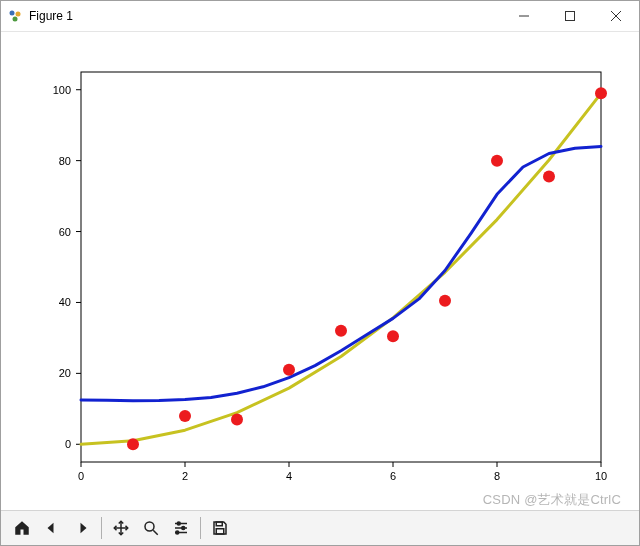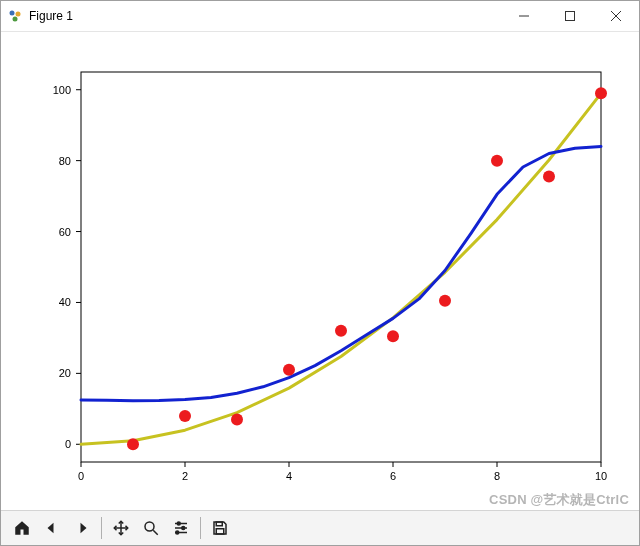--- a/index.html
+++ b/index.html
@@ -77,27 +77,26 @@
     display: flex; align-items: center; justify-content: center;
     cursor: default;
   }
   .tb-sep {
     width: 1px; height: 22px;
     background: #b0b0b0;
     margin: 0 4px;
   }
   .watermark {
     position: absolute;
-    right: 10px;
+    right: 18px;
     bottom: 36px;
     font-size: 13px;
     color: rgba(120,120,120,0.55);
     pointer-events: none;
     letter-spacing: 0.2px;
-    font-weight: bold;
   }
 </style>
 </head>
 <body>
 
 <div class="window">
 
   <div class="titlebar">
     <div class="app-icon">
       <svg width="16" height="16" viewBox="0 0 16 16">

